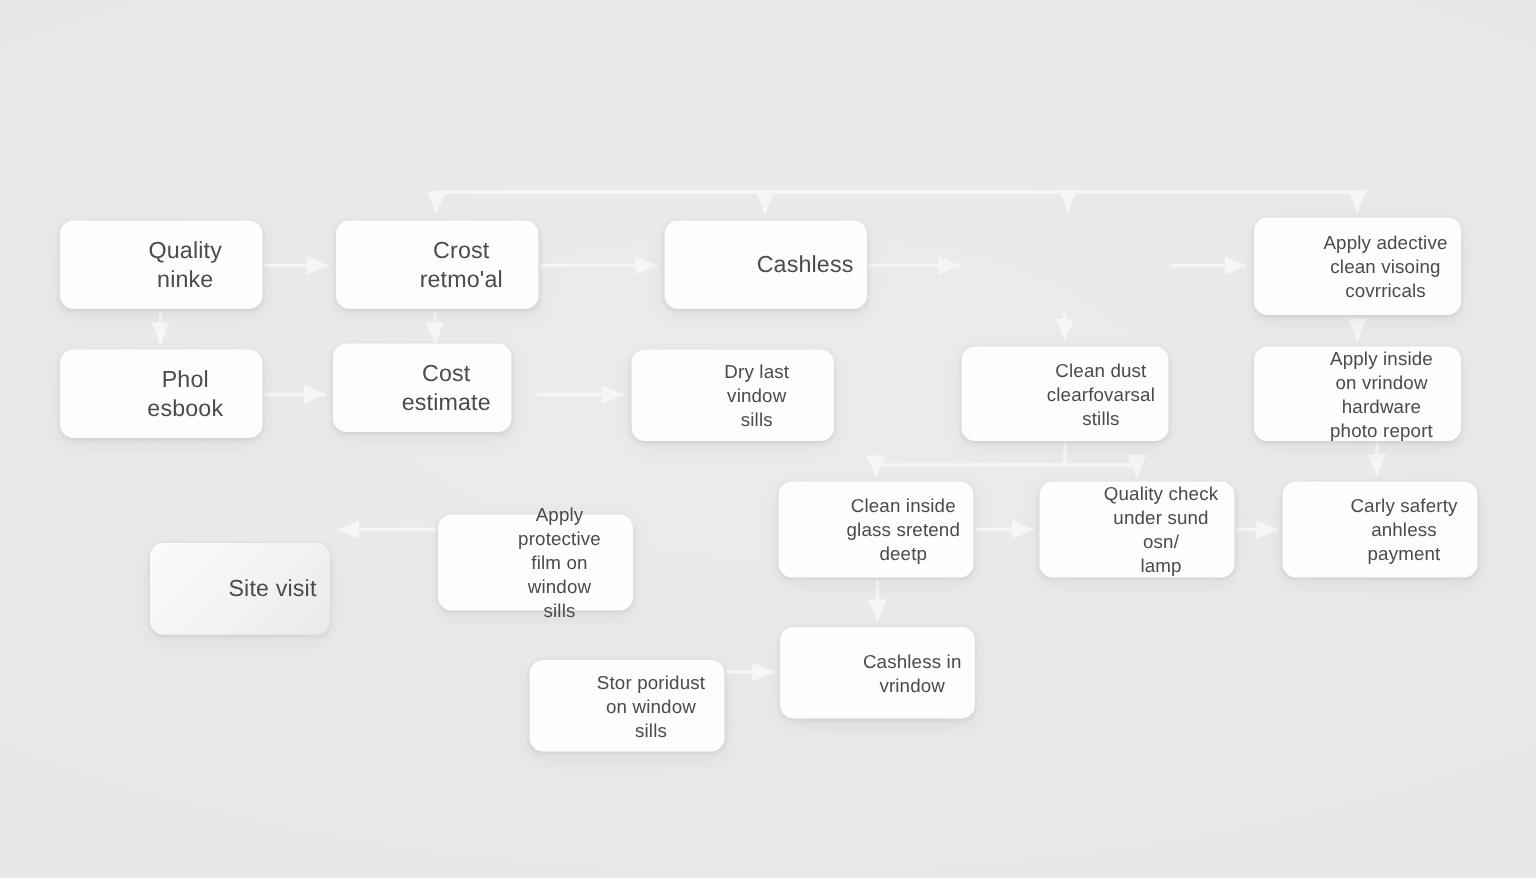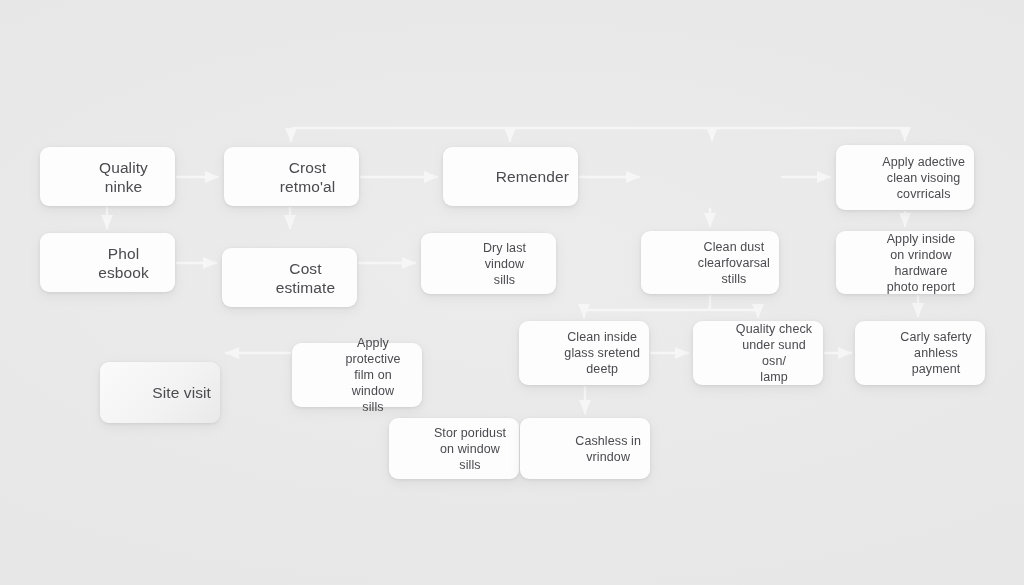--- a/index.html
+++ b/index.html
@@ -103,32 +103,32 @@
     </g>
   </svg>
 
   <div class="node sz-1" style="left:40px;top:147px;width:135px;height:59px;">
     <span class="label">Quality ninke</span>
   </div>
   <div class="node sz-1" style="left:224px;top:147px;width:135px;height:59px;">
     <span class="label">Crost retmo'al</span>
   </div>
   <div class="node sz-1" style="left:443px;top:147px;width:135px;height:59px;">
-    <span class="label">Remender</span>
+    <span class="label">Cashless</span>
   </div>
   <div class="node sz-2" style="left:836px;top:145px;width:138px;height:65px;">
     <span class="label">Apply adective
 clean visoing
 covrricals</span>
   </div>
 
   <div class="node sz-1" style="left:40px;top:233px;width:135px;height:59px;">
     <span class="label">Phol esbook</span>
   </div>
-  <div class="node sz-1" style="left:222px;top:248px;width:135px;height:59px;">
+  <div class="node sz-1" style="left:222px;top:229px;width:119px;height:59px;">
     <span class="label">Cost estimate</span>
   </div>
   <div class="node sz-2" style="left:421px;top:233px;width:135px;height:61px;">
     <span class="label">Dry last vindow
 sills</span>
   </div>
   <div class="node sz-2" style="left:641px;top:231px;width:138px;height:63px;">
     <span class="label">Clean dust
 clearfovarsal
 stills</span>
@@ -155,21 +155,21 @@
   <div class="node sz-2" style="left:693px;top:321px;width:130px;height:64px;">
     <span class="label">Quality check
 under sund osn/
 lamp</span>
   </div>
   <div class="node sz-2" style="left:855px;top:321px;width:130px;height:64px;">
     <span class="label">Carly saferty
 anhless payment</span>
   </div>
 
-  <div class="node sz-2" style="left:353px;top:418px;width:130px;height:61px;margin-left:36px;">
+  <div class="node sz-2" style="left:353px;top:440px;width:130px;height:61px;">
     <span class="label">Stor poridust
 on window sills</span>
   </div>
   <div class="node sz-2" style="left:520px;top:418px;width:130px;height:61px;">
     <span class="label">Cashless in
 vrindow</span>
   </div>
 
 </div>
 

